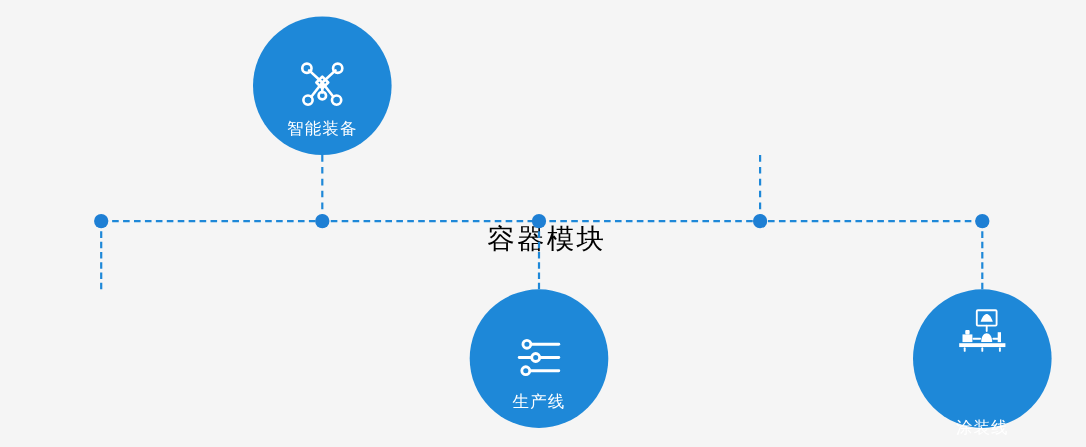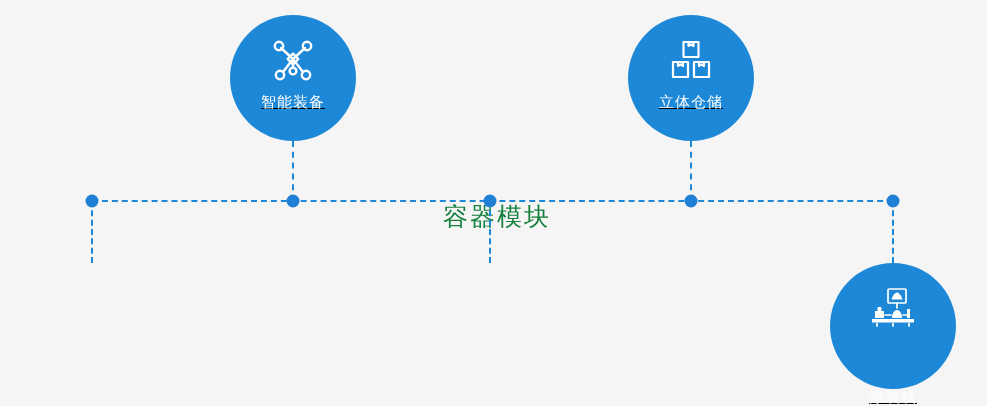--- a/index.html
+++ b/index.html
@@ -22,21 +22,21 @@
 
   
   .watermark {
     position: absolute;
     left: 432px;
     top: 200px;
     width: 130px;
     text-align: center;
     font-size: 25px;
     letter-spacing: 2px;
-    color: #15803d;
+    color: #000000;
     user-select: none;
     pointer-events: none;
     white-space: nowrap;
   }
 
   
   .h-line {
     position: absolute;
     height: 0;
     border-top: 2px dashed #1e88d8;
@@ -69,24 +69,23 @@
   .node-circle {
     position: absolute;
     width: 126px;
     height: 126px;
     border-radius: 50%;
     background: #1e88d8;
     transform: translate(-50%, -50%);
     display: flex;
     flex-direction: column;
     align-items: center;
-    justify-content: flex-start;
+    justify-content: center;
     box-sizing: border-box;
     padding-top: 22px;
-    text-decoration: underline;
   }
   .node-icon {
     width: 48px;
     height: 48px;
     display: block;
   }
   .node-icon svg { display: block; width: 100%; height: 100%; }
   .node-label {
     margin-top: 9px;
     font-size: 15px;
@@ -135,35 +134,36 @@
         <circle cx="38" cy="9" r="4.2"></circle>
         <circle cx="11" cy="38" r="4.2"></circle>
         <circle cx="37" cy="38" r="4.2"></circle>
         <circle cx="24" cy="34" r="3.4"></circle>
         <rect x="20.2" y="18.2" width="7.6" height="7.6" transform="rotate(45 24 22)"></rect>
       </svg>
     </span>
     <span class="node-label">智能装备</span>
   </div>
 
-  <div class="node-circle c-top-2">
+
+
+  <div class="node-circle c-bot-2">
     <span class="node-icon">
-      <svg viewBox="0 0 48 48" fill="none" stroke="#ffffff" stroke-width="2.2" stroke-linecap="round" stroke-linejoin="round">
-        <rect x="16.5" y="5" width="15" height="15"></rect>
-        <path d="M21.5 5 v4 l2.5 -1.6 l2.5 1.6 v-4"></path>
-        <rect x="6" y="25" width="15" height="15"></rect>
-        <path d="M11 25 v4 l2.5 -1.6 l2.5 1.6 v-4"></path>
-        <rect x="27" y="25" width="15" height="15"></rect>
-        <path d="M32 25 v4 l2.5 -1.6 l2.5 1.6 v-4"></path>
+      <svg viewBox="0 0 48 48" fill="none" stroke="#ffffff" stroke-width="2.6" stroke-linecap="round">
+        <line x1="13" y1="12" x2="42" y2="12"></line>
+        <circle cx="13" cy="12" r="3.6" fill="#1e88d8"></circle>
+        <line x1="18" y1="24" x2="42" y2="24"></line>
+        <line x1="6" y1="24" x2="18" y2="24"></line>
+        <circle cx="21" cy="24" r="3.6" fill="#1e88d8"></circle>
+        <line x1="12" y1="36" x2="42" y2="36"></line>
+        <circle cx="12" cy="36" r="3.6" fill="#1e88d8"></circle>
       </svg>
     </span>
-    <span class="node-label">立体仓储</span>
+    <span class="node-label">生产线</span>
   </div>
-
-
 
   <div class="node-circle c-bot-3">
     <span class="node-icon">
       <svg viewBox="0 0 48 48" fill="none" stroke="#ffffff" stroke-width="1.7" stroke-linecap="round" stroke-linejoin="round">
         <rect x="19" y="4" width="18" height="14" rx="1"></rect>
         <path d="M22.5 14.5 c1.5 -5 4 -7 5.5 -7 c1.5 0 4 2 5.5 7 z" fill="#ffffff" stroke="none"></path>
         <line x1="28" y1="18" x2="28" y2="23"></line>
         <path d="M23 33 c0 -5 2.5 -8 5 -8 c2.5 0 5 3 5 8 z" fill="#ffffff" stroke="none"></path>
         <rect x="6" y="26" width="9" height="7" fill="#ffffff" stroke="none"></rect>
         <rect x="8.5" y="22" width="4" height="4" rx="1" fill="#ffffff" stroke="none"></rect>

